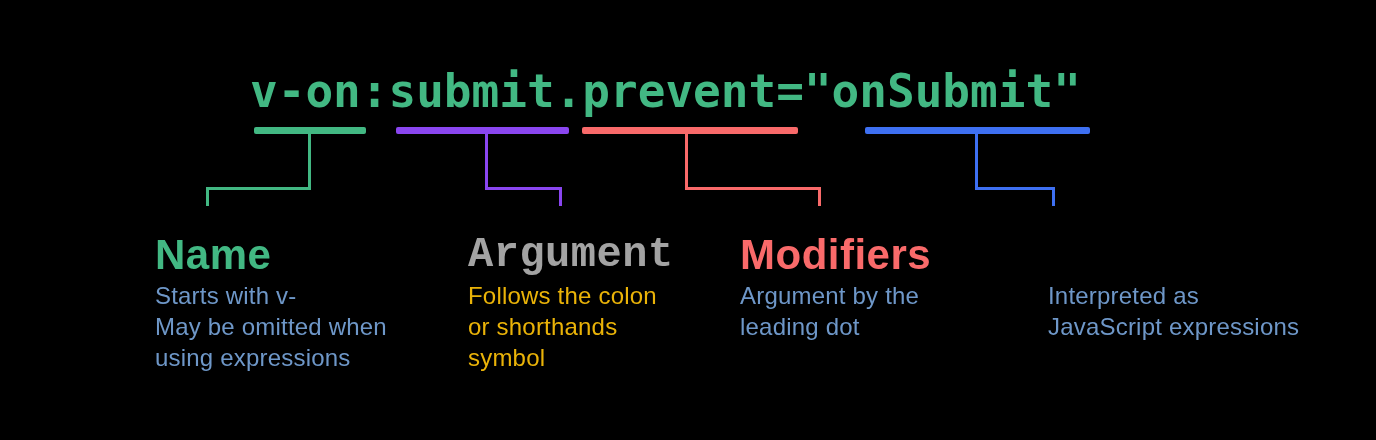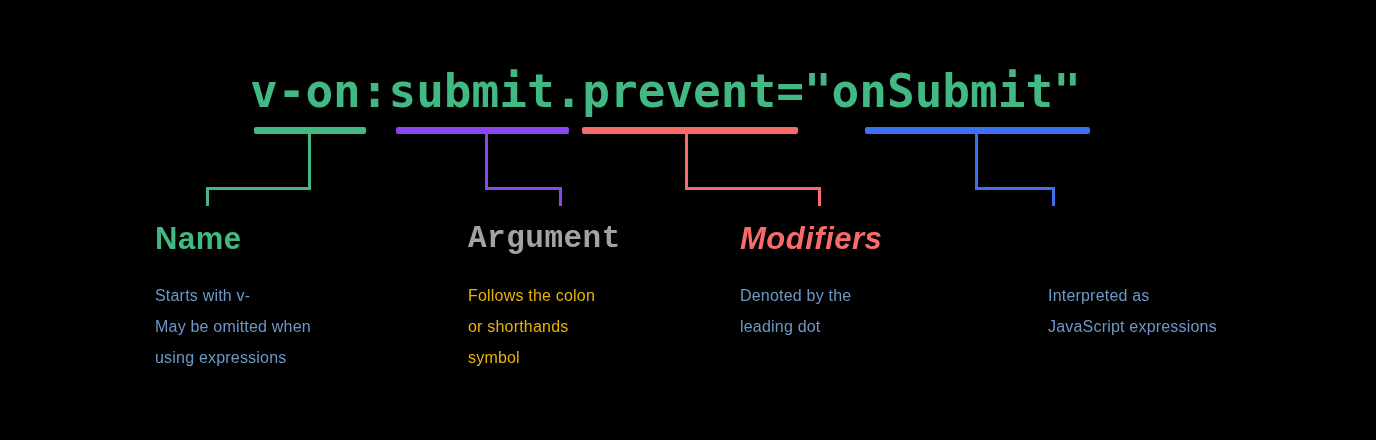--- a/index.html
+++ b/index.html
@@ -31,30 +31,30 @@
     top: 127px;
     height: 7px;
     border-radius: 2px;
   }
   .seg { position: absolute; }
   .stem  { top: 134px; width: 3px; height: 56px; }
   .elbow { top: 187px; height: 3px; }
   .drop  { top: 187px; width: 3px; height: 19px; }
   .label {
     position: absolute;
-    top: 222px;
-    font-size: 31px;
+    top: 232px;
+    font-size: 42px;
     font-weight: 700;
     letter-spacing: 0.5px;
     line-height: 1.1;
   }
   .desc {
     position: absolute;
     top: 280px;
-    font-size: 16px;
+    font-size: 24px;
     font-weight: 400;
     line-height: 31px;
     letter-spacing: 0.2px;
   }
 </style>
 </head>
 <body>
 
 <div class="stage">
 
@@ -79,23 +79,23 @@
   <div class="desc" style="left: 468px; color: #eab308;">
     <div>Follows the colon</div>
     <div>or shorthands</div>
     <div>symbol</div>
   </div>
 
   <div class="underline" style="left: 582px; width: 216px; background: rgb(249, 106, 106);"></div>
   <div class="seg stem" style="left: 685px; background: rgb(249, 106, 106);"></div>
   <div class="seg elbow" style="left: 685px; width: 136px; background: rgb(249, 106, 106);"></div>
   <div class="seg drop" style="left: 818px; background: rgb(249, 106, 106);"></div>
-  <div class="label" style="left: 740px; color: rgb(249, 106, 106); font-style: italic;">Modifiers</div>
+  <div class="label" style="left: 740px; color: rgb(249, 106, 106);">Modifiers</div>
   <div class="desc" style="left: 740px; color: rgb(110, 151, 200);">
-    <div>Denoted by the</div>
+    <div>Argument by the</div>
     <div>leading dot</div>
   </div>
 
   <div class="underline" style="left: 865px; width: 225px; background: rgb(62, 112, 242);"></div>
   <div class="seg stem" style="left: 975px; background: rgb(62, 112, 242);"></div>
   <div class="seg elbow" style="left: 975px; width: 80px; background: rgb(62, 112, 242);"></div>
   <div class="seg drop" style="left: 1052px; background: rgb(62, 112, 242);"></div>
   <div class="desc" style="left: 1048px; color: rgb(110, 151, 200);">
     <div>Interpreted as</div>
     <div>JavaScript expressions</div>

